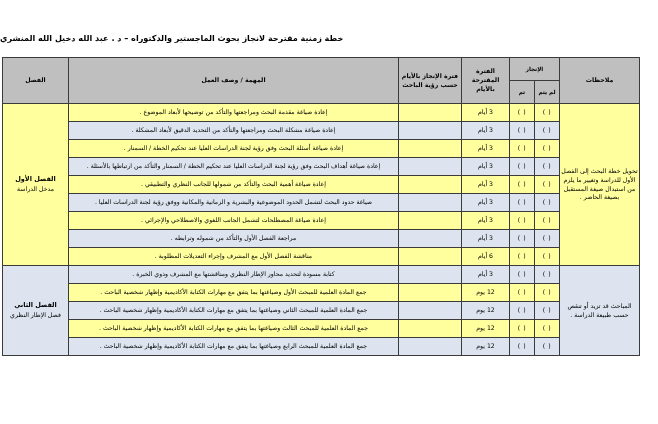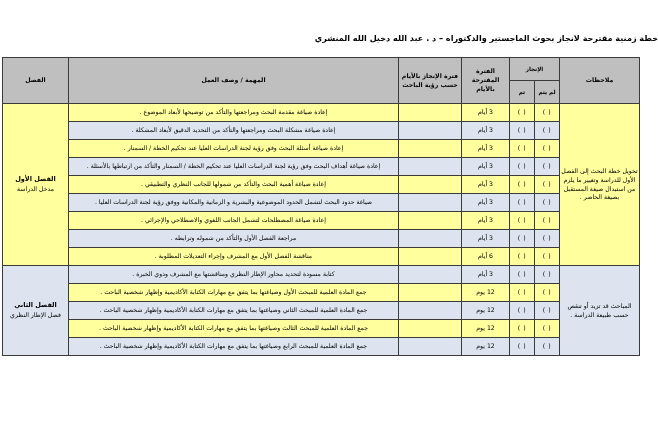--- a/index.html
+++ b/index.html
@@ -18,21 +18,21 @@
     position: relative;
     width: 658px;
     height: 424px;
     box-sizing: border-box;
   }
   .doc-title {
     position: absolute;
     top: 33px;
     left: 0;
     width: 658px;
-    text-align: right;
+    text-align: left;
     font-size: 8.1px;
     font-weight: bold;
     letter-spacing: 0.1px;
     direction: rtl;
     white-space: nowrap;
   }
   table.plan {
     position: absolute;
     top: 57px;
     right: 18px;

